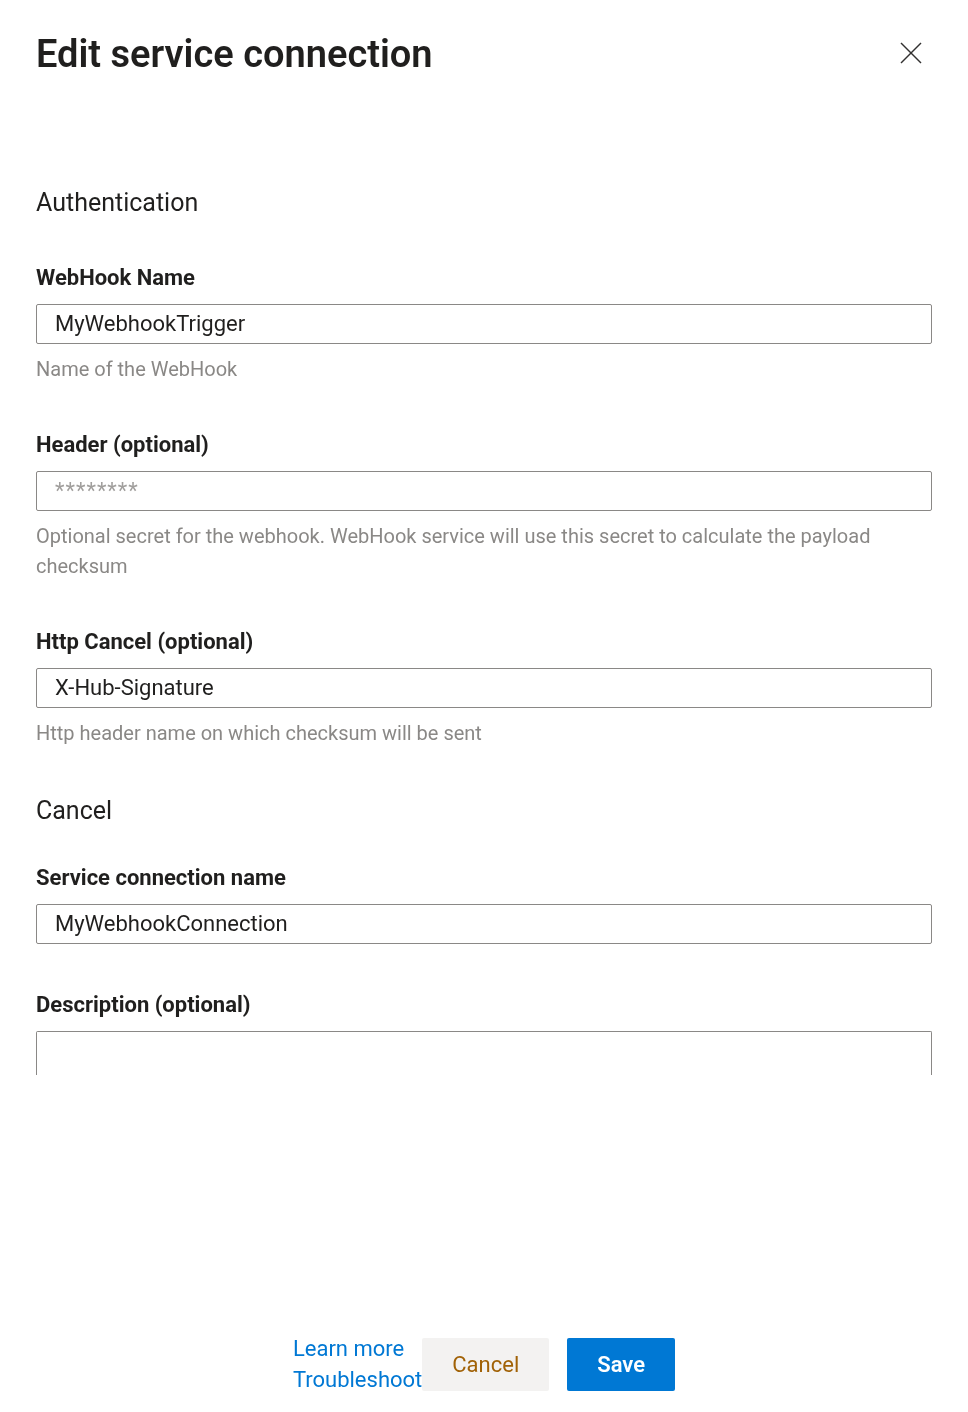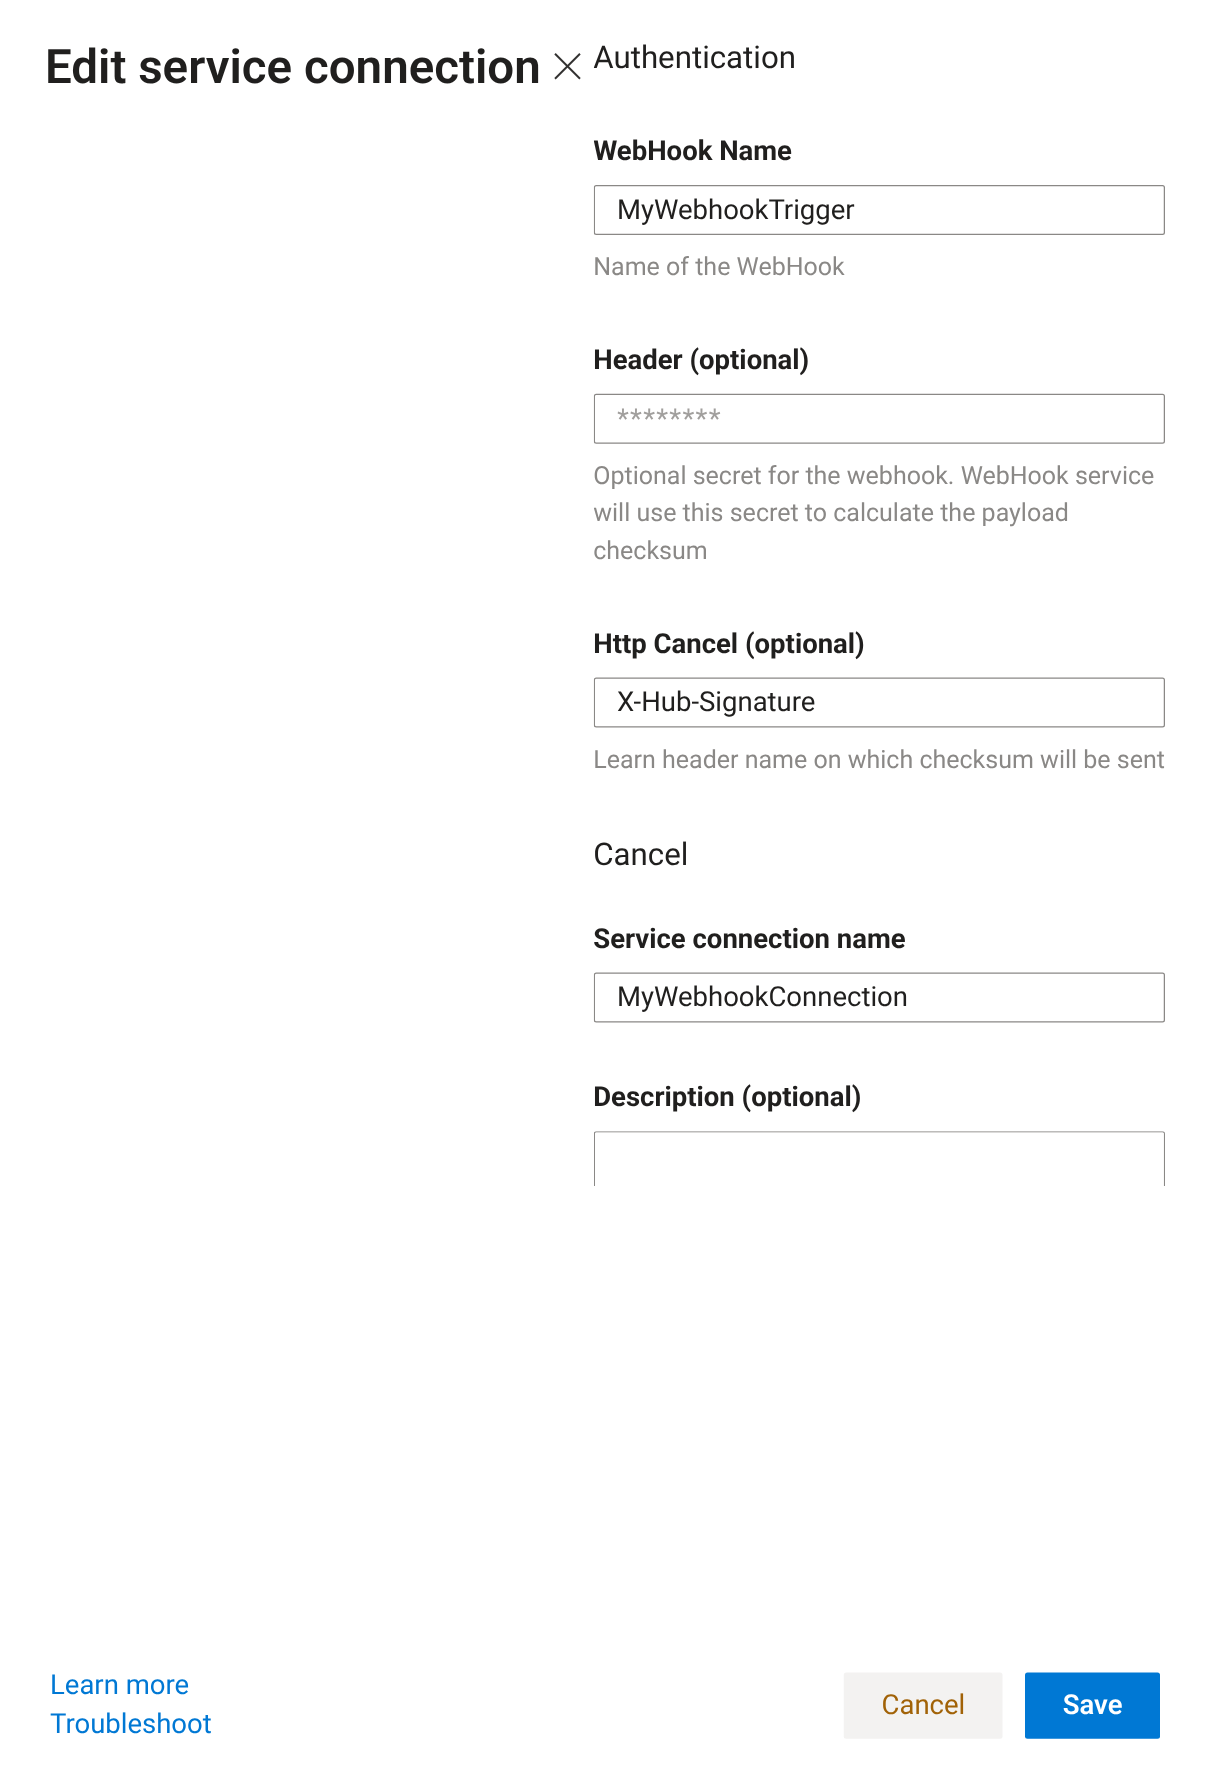--- a/index.html
+++ b/index.html
@@ -13,21 +13,21 @@
       color: #201f1e;
       width: 968px;
       height: 1412px;
       position: relative;
       overflow: hidden;
     }
     .panel {
       padding: 32px 36px 16px 36px;
       height: 100%;
       display: flex;
-      flex-direction: row;
+      flex-direction: column;
     }
     .panel-header {
       display: flex;
       align-items: flex-start;
       justify-content: space-between;
       margin-bottom: 110px;
     }
     .panel-title {
       font-size: 38px;
       font-weight: 600;
@@ -111,21 +111,21 @@
       resize: none;
     }
     .footer {
       position: absolute;
       left: 0;
       right: 0;
       bottom: 0;
       padding: 18px 40px 20px 40px;
       display: flex;
       align-items: center;
-      justify-content: space-between;
+      justify-content: center;
       background: #ffffff;
     }
     .footer-links {
       display: flex;
       flex-direction: column;
       gap: 6px;
     }
     .footer-link {
       font-size: 22px;
       color: #0078d4;
@@ -185,21 +185,21 @@
 
     <div class="form-group">
       <label class="form-label">Header (optional)</label>
       <input type="password" class="form-input" placeholder="********" style="">
       <div class="form-help">Optional secret for the webhook. WebHook service will use this secret to calculate the payload checksum</div>
     </div>
 
     <div class="form-group">
       <label class="form-label">Http Cancel (optional)</label>
       <input type="text" class="form-input" value="X-Hub-Signature" style="">
-      <div class="form-help">Learn header name on which checksum will be sent</div>
+      <div class="form-help">Http header name on which checksum will be sent</div>
     </div>
 
     <h2 class="section-heading" style="margin-top:40px; margin-bottom:40px;">Cancel</h2>
 
     <div class="form-group">
       <label class="form-label">Service connection name</label>
       <input type="text" class="form-input" value="MyWebhookConnection" style="">
     </div>
 
     <div class="form-group textarea-wrap">

